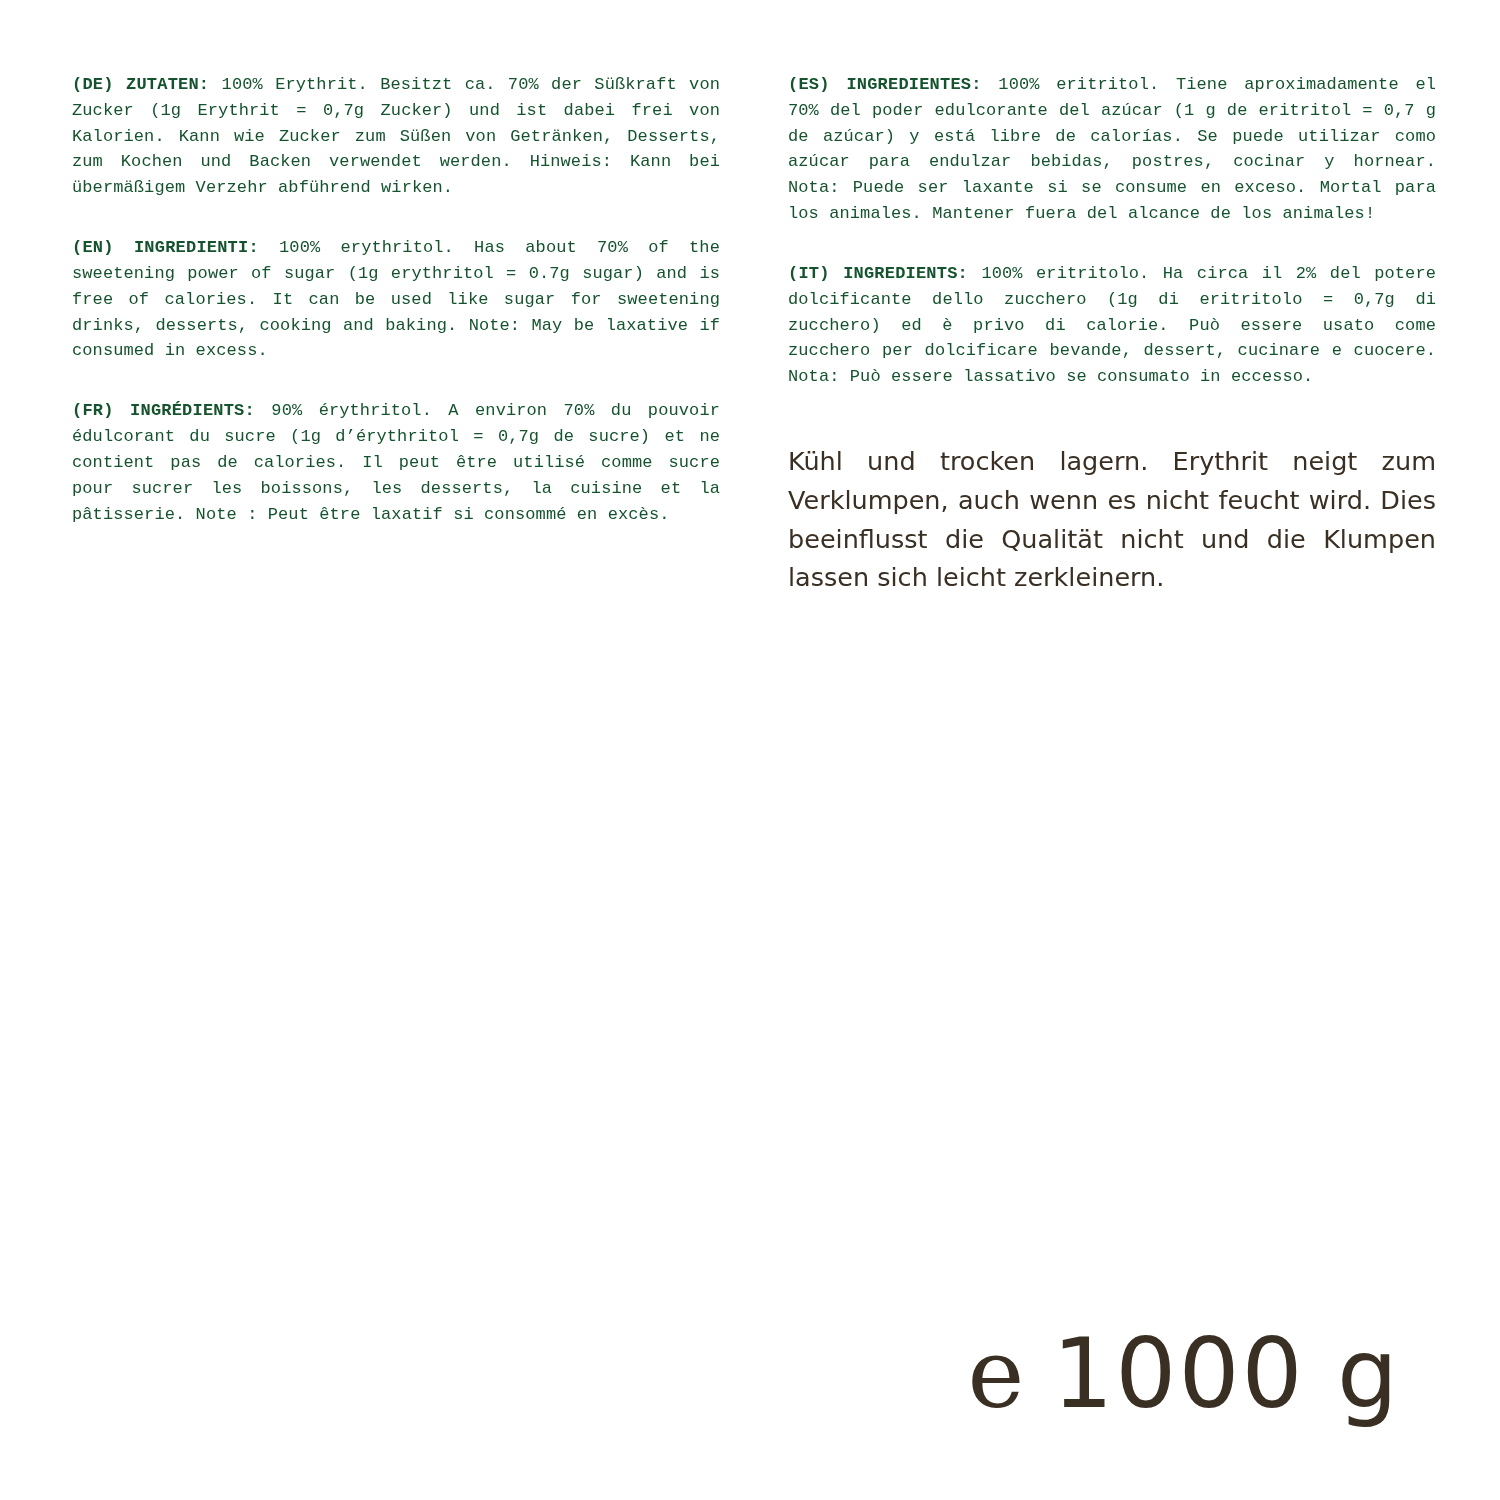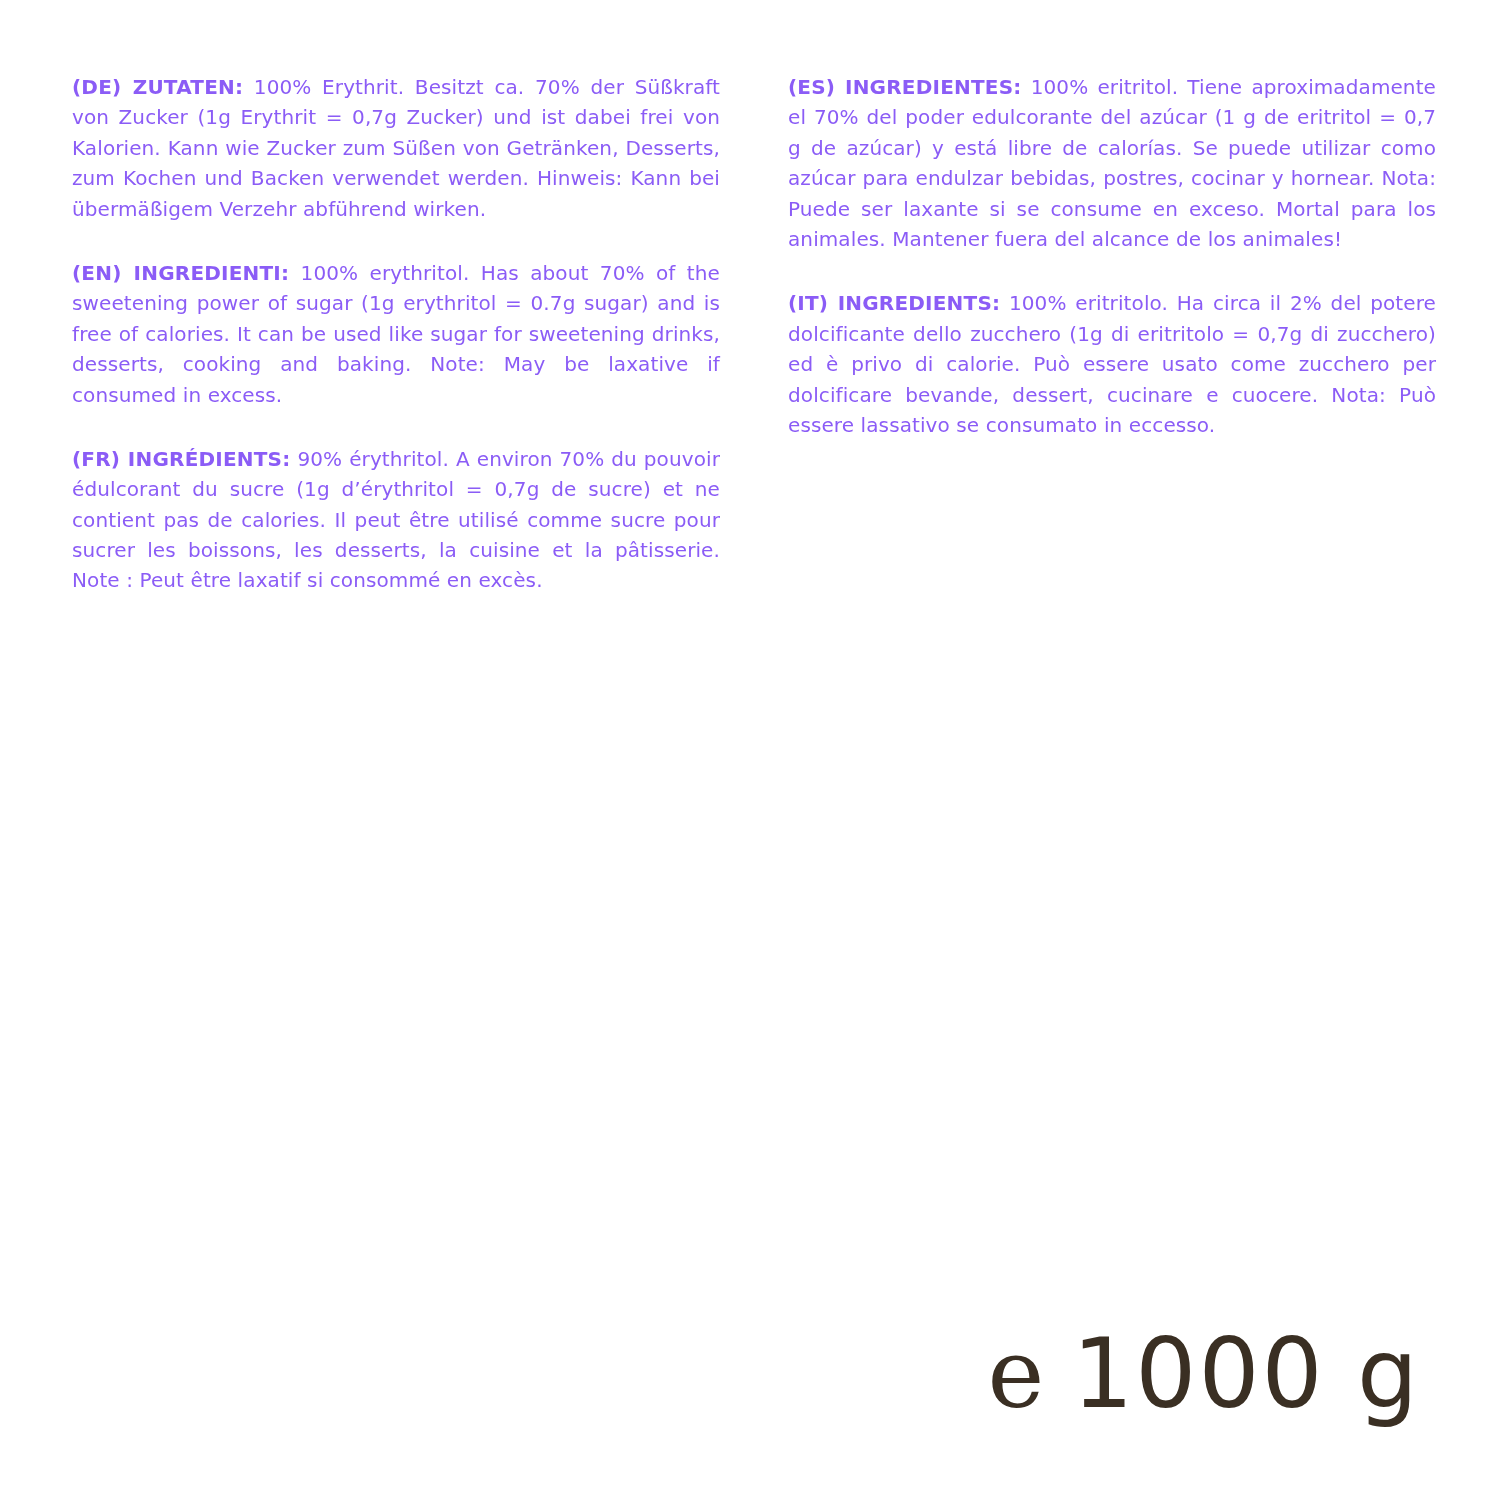--- a/index.html
+++ b/index.html
@@ -26,28 +26,29 @@
     flex-direction: row;
     align-items: flex-start;
     gap: 68px;
   }
   .column {
     width: 648px;
     flex: 0 0 648px;
   }
   .block {
     margin: 0 0 34px 0;
-    font-size: 20px;
+    font-size: 17px;
     line-height: 1.52;
     text-align: justify;
     text-justify: inter-word;
-    color: #8b5cf6;
+    color: #14532d;
     letter-spacing: 0.1px;
     -webkit-hyphens: auto;
     hyphens: auto;
+    font-family: Liberation Mono, monospace;
   }
   .block.spaced-top {
     margin-top: 22px;
   }
   .block .lead {
     font-weight: bold;
     letter-spacing: 0.2px;
   }
   .block .body {
     font-weight: normal;
@@ -57,21 +58,21 @@
   }
   .storage-block p {
     margin: 0;
     font-size: 25.5px;
     line-height: 1.52;
     text-align: justify;
     color: #3a2f23;
   }
   .weight {
     position: absolute;
-    right: 80px;
+    right: 100px;
     bottom: 78px;
     font-size: 96px;
     line-height: 1;
     color: #3a2f23;
     font-weight: 400;
     letter-spacing: 2px;
     white-space: nowrap;
     font-family: "DejaVu Sans", sans-serif;
   }
   .weight .e-mark {
@@ -113,20 +114,21 @@
         <span class="lead">(ES) INGREDIENTES:</span>
         <span class="body">100% eritritol. Tiene aproximadamente el 70% del poder edulcorante del azúcar (1 g de eritritol = 0,7 g de azúcar) y está libre de calorías. Se puede utilizar como azúcar para endulzar bebidas, postres, cocinar y hornear. Nota: Puede ser laxante si se consume en exceso. Mortal para los animales. Mantener fuera del alcance de los animales!</span>
       </p>
 
       <p class="block spaced-top">
         <span class="lead">(IT) INGREDIENTS:</span>
         <span class="body">100% eritritolo. Ha circa il 2% del potere dolcificante dello zucchero (1g di eritritolo = 0,7g di zucchero) ed è privo di calorie. Può essere usato come zucchero per dolcificare bevande, dessert, cucinare e cuocere. Nota: Può essere lassativo se consumato in eccesso.</span>
       </p>
 
       <div class="storage-block">
+        <p>Kühl und trocken lagern. Erythrit neigt zum Verklumpen, auch wenn es nicht feucht wird. Dies beeinflusst die Qualität nicht und die Klumpen lassen sich leicht zerkleinern.</p>
       </div>
 
     </div>
 
   </div>
 
   <div class="weight">
     <span class="e-mark">e</span><span>1000 g</span>
   </div>
 

